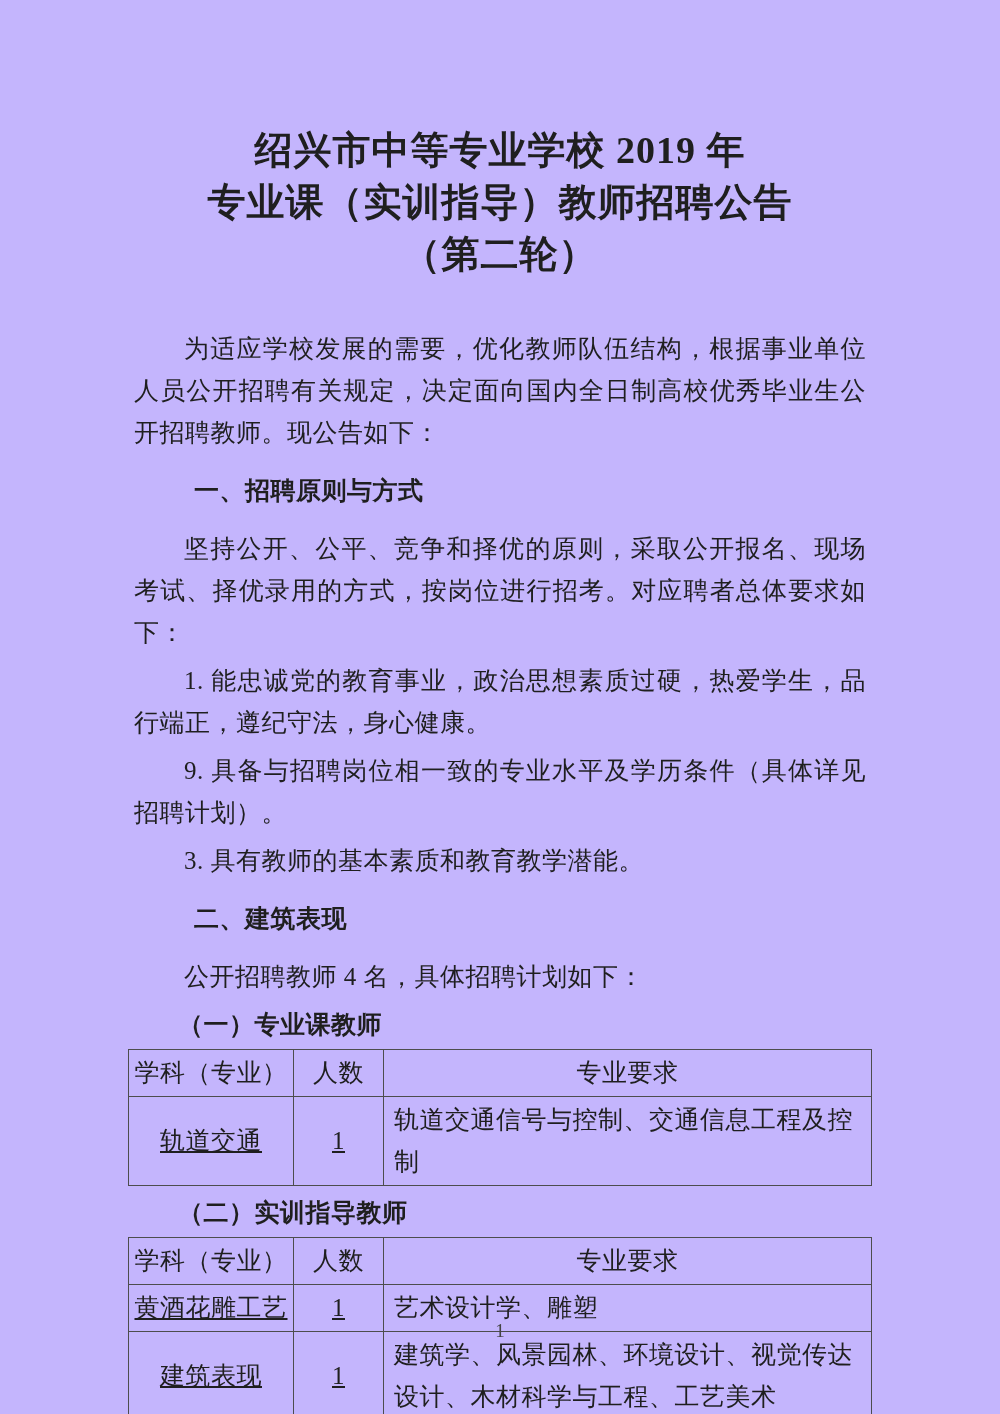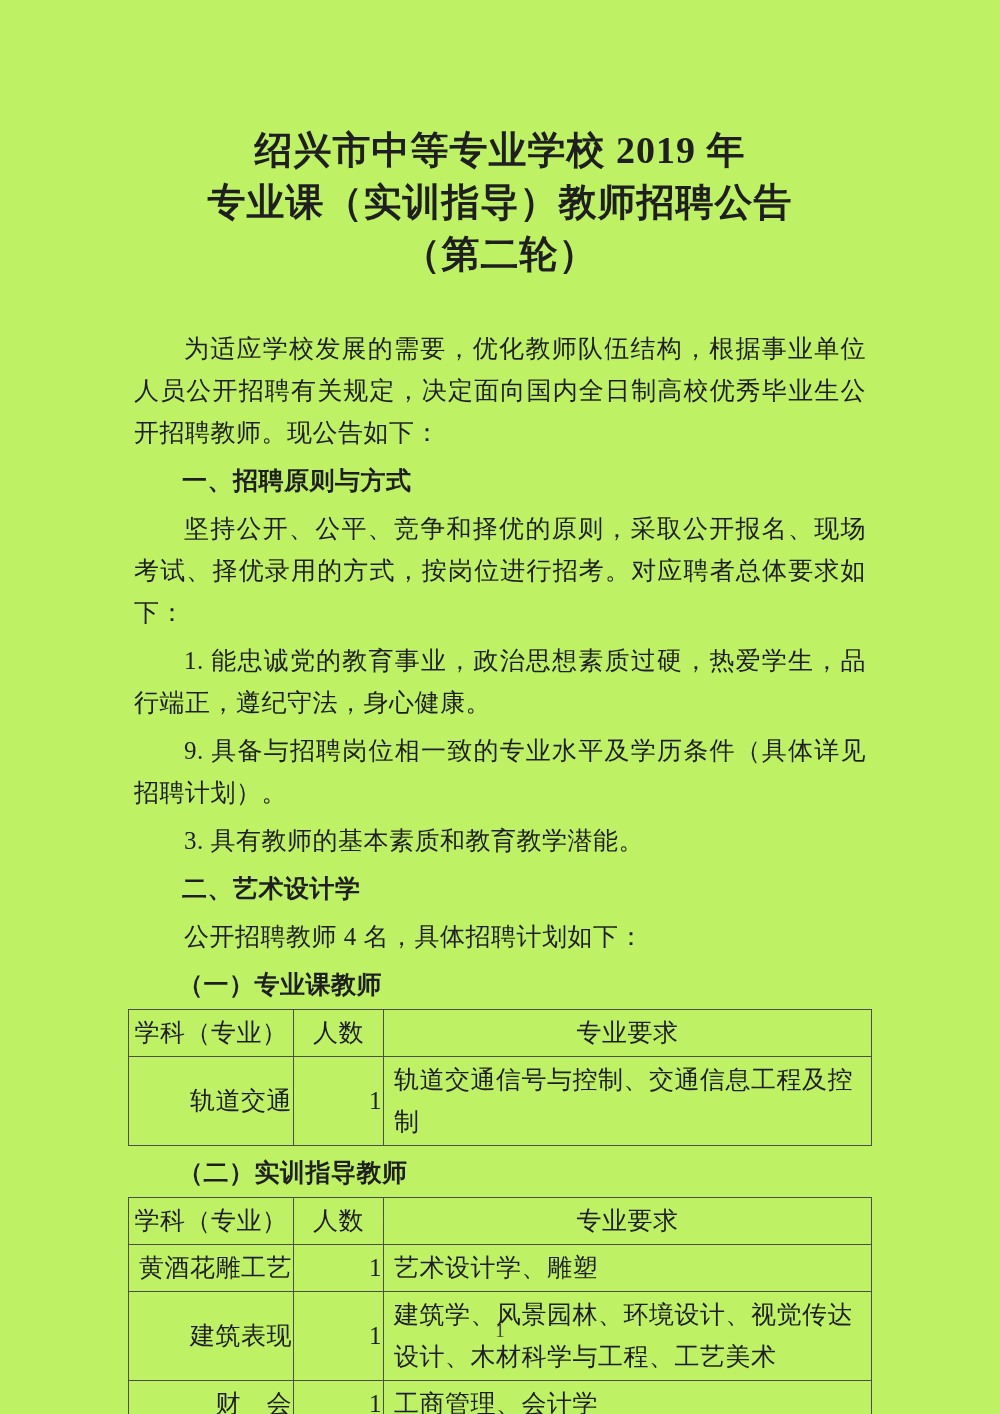--- a/index.html
+++ b/index.html
@@ -5,21 +5,21 @@
   html, body {
     margin: 0;
     padding: 0;
     background: #e9e9e9;
   }
   .page {
     position: relative;
     width: 1000px;
     height: 1414px;
     margin: 0 auto;
-    background: #bef264;
+    background: #c4b5fd;
     color: #1f1f1f;
     font-family: "Liberation Serif", "DejaVu Serif", serif;
     overflow: hidden;
   }
   .content {
     padding: 124px 128px 0 128px;
   }
   .doc-title {
     margin: 0 0 48px 0;
     text-align: center;
@@ -31,21 +31,21 @@
   .doc-title .title-line { display: block; }
   .para {
     margin: 6px;
     font-size: 25px;
     line-height: 42px;
     letter-spacing: 0.5px;
     text-align: justify;
     text-indent: 2em;
   }
   .heading {
-    margin: 4px;
+    margin: 16px;
     font-size: 25px;
     line-height: 42px;
     letter-spacing: 0.5px;
     font-weight: bold;
     text-indent: 2em;
   }
   .subheading {
     margin: 0;
     font-size: 25px;
     line-height: 42px;
@@ -68,21 +68,21 @@
     letter-spacing: 0.5px;
     line-height: 42px;
     vertical-align: middle;
     overflow: hidden;
   }
   table.plan-table th {
     height: 44px;
     text-align: center;
   }
   table.plan-table td { height: 42px; }
-  td.cell-center { text-align: right; }
+  td.cell-center { text-align: center; text-decoration: underline; }
   td.cell-left {
     text-align: left;
     padding: 2px 10px;
   }
   .page-number {
     position: absolute;
     left: 0;
     right: 0;
     bottom: 72px;
     text-align: center;
@@ -103,21 +103,21 @@
     </h1>
 
     <p class="para">为适应学校发展的需要，优化教师队伍结构，根据事业单位人员公开招聘有关规定，决定面向国内全日制高校优秀毕业生公开招聘教师。现公告如下：</p>
 
     <p class="heading">一、招聘原则与方式</p>
     <p class="para">坚持公开、公平、竞争和择优的原则，采取公开报名、现场考试、择优录用的方式，按岗位进行招考。对应聘者总体要求如下：</p>
     <p class="para">1. 能忠诚党的教育事业，政治思想素质过硬，热爱学生，品行端正，遵纪守法，身心健康。</p>
     <p class="para">9. 具备与招聘岗位相一致的专业水平及学历条件（具体详见招聘计划）。</p>
     <p class="para">3. 具有教师的基本素质和教育教学潜能。</p>
 
-    <p class="heading">二、艺术设计学</p>
+    <p class="heading">二、建筑表现</p>
     <p class="para">公开招聘教师 4 名，具体招聘计划如下：</p>
 
     <p class="subheading">（一）专业课教师</p>
     <table class="plan-table">
       <colgroup>
         <col style="width:165px">
         <col style="width:90px">
         <col>
       </colgroup>
       <tbody>

